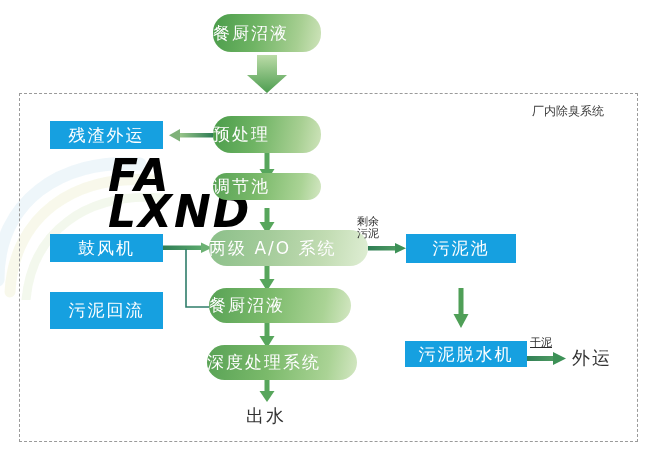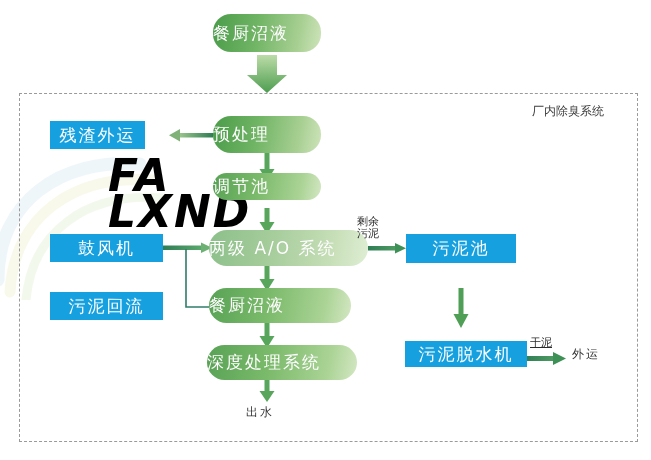--- a/index.html
+++ b/index.html
@@ -111,21 +111,21 @@
     font-size: 17px;
     letter-spacing: 2px;
     white-space: nowrap;
     font-family: "DejaVu Sans", sans-serif;
   }
 
   
   .plaintext {
     position: absolute;
     color: #333333;
-    font-size: 12px;
+    font-size: 18px;
     letter-spacing: 2px;
     white-space: nowrap;
     font-family: "DejaVu Sans", sans-serif;
     text-align: right;
   }
   .edgelabel {
     position: absolute;
     color: #2b2b2b;
     font-size: 11px;
     line-height: 1.12;
@@ -253,29 +253,29 @@
   </div>
 
   <div class="pill pill-mid" style="left:209px;top:288px;width:142px;height:35px;">
     <span>餐厨沼液</span>
   </div>
 
   <div class="pill pill-mid" style="left:207px;top:345px;width:150px;height:35px;">
     <span>深度处理系统</span>
   </div>
 
-  <div class="bluebox" style="left:50px;top:121px;width:95px;height:28px;">
+  <div class="bluebox" style="left:50px;top:121px;width:113px;height:28px;">
     <span>残渣外运</span>
   </div>
 
   <div class="bluebox" style="left:50px;top:234px;width:113px;height:28px;">
     <span>鼓风机</span>
   </div>
 
-  <div class="bluebox" style="left:50px;top:292px;width:113px;height:28px;">
+  <div class="bluebox" style="left:50px;top:292px;width:113px;height:37px;">
     <span>污泥回流</span>
   </div>
 
   <div class="bluebox" style="left:406px;top:234px;width:110px;height:29px;">
     <span>污泥池</span>
   </div>
 
   <div class="bluebox" style="left:405px;top:341px;width:122px;height:26px;">
     <span>污泥脱水机</span>
   </div>

